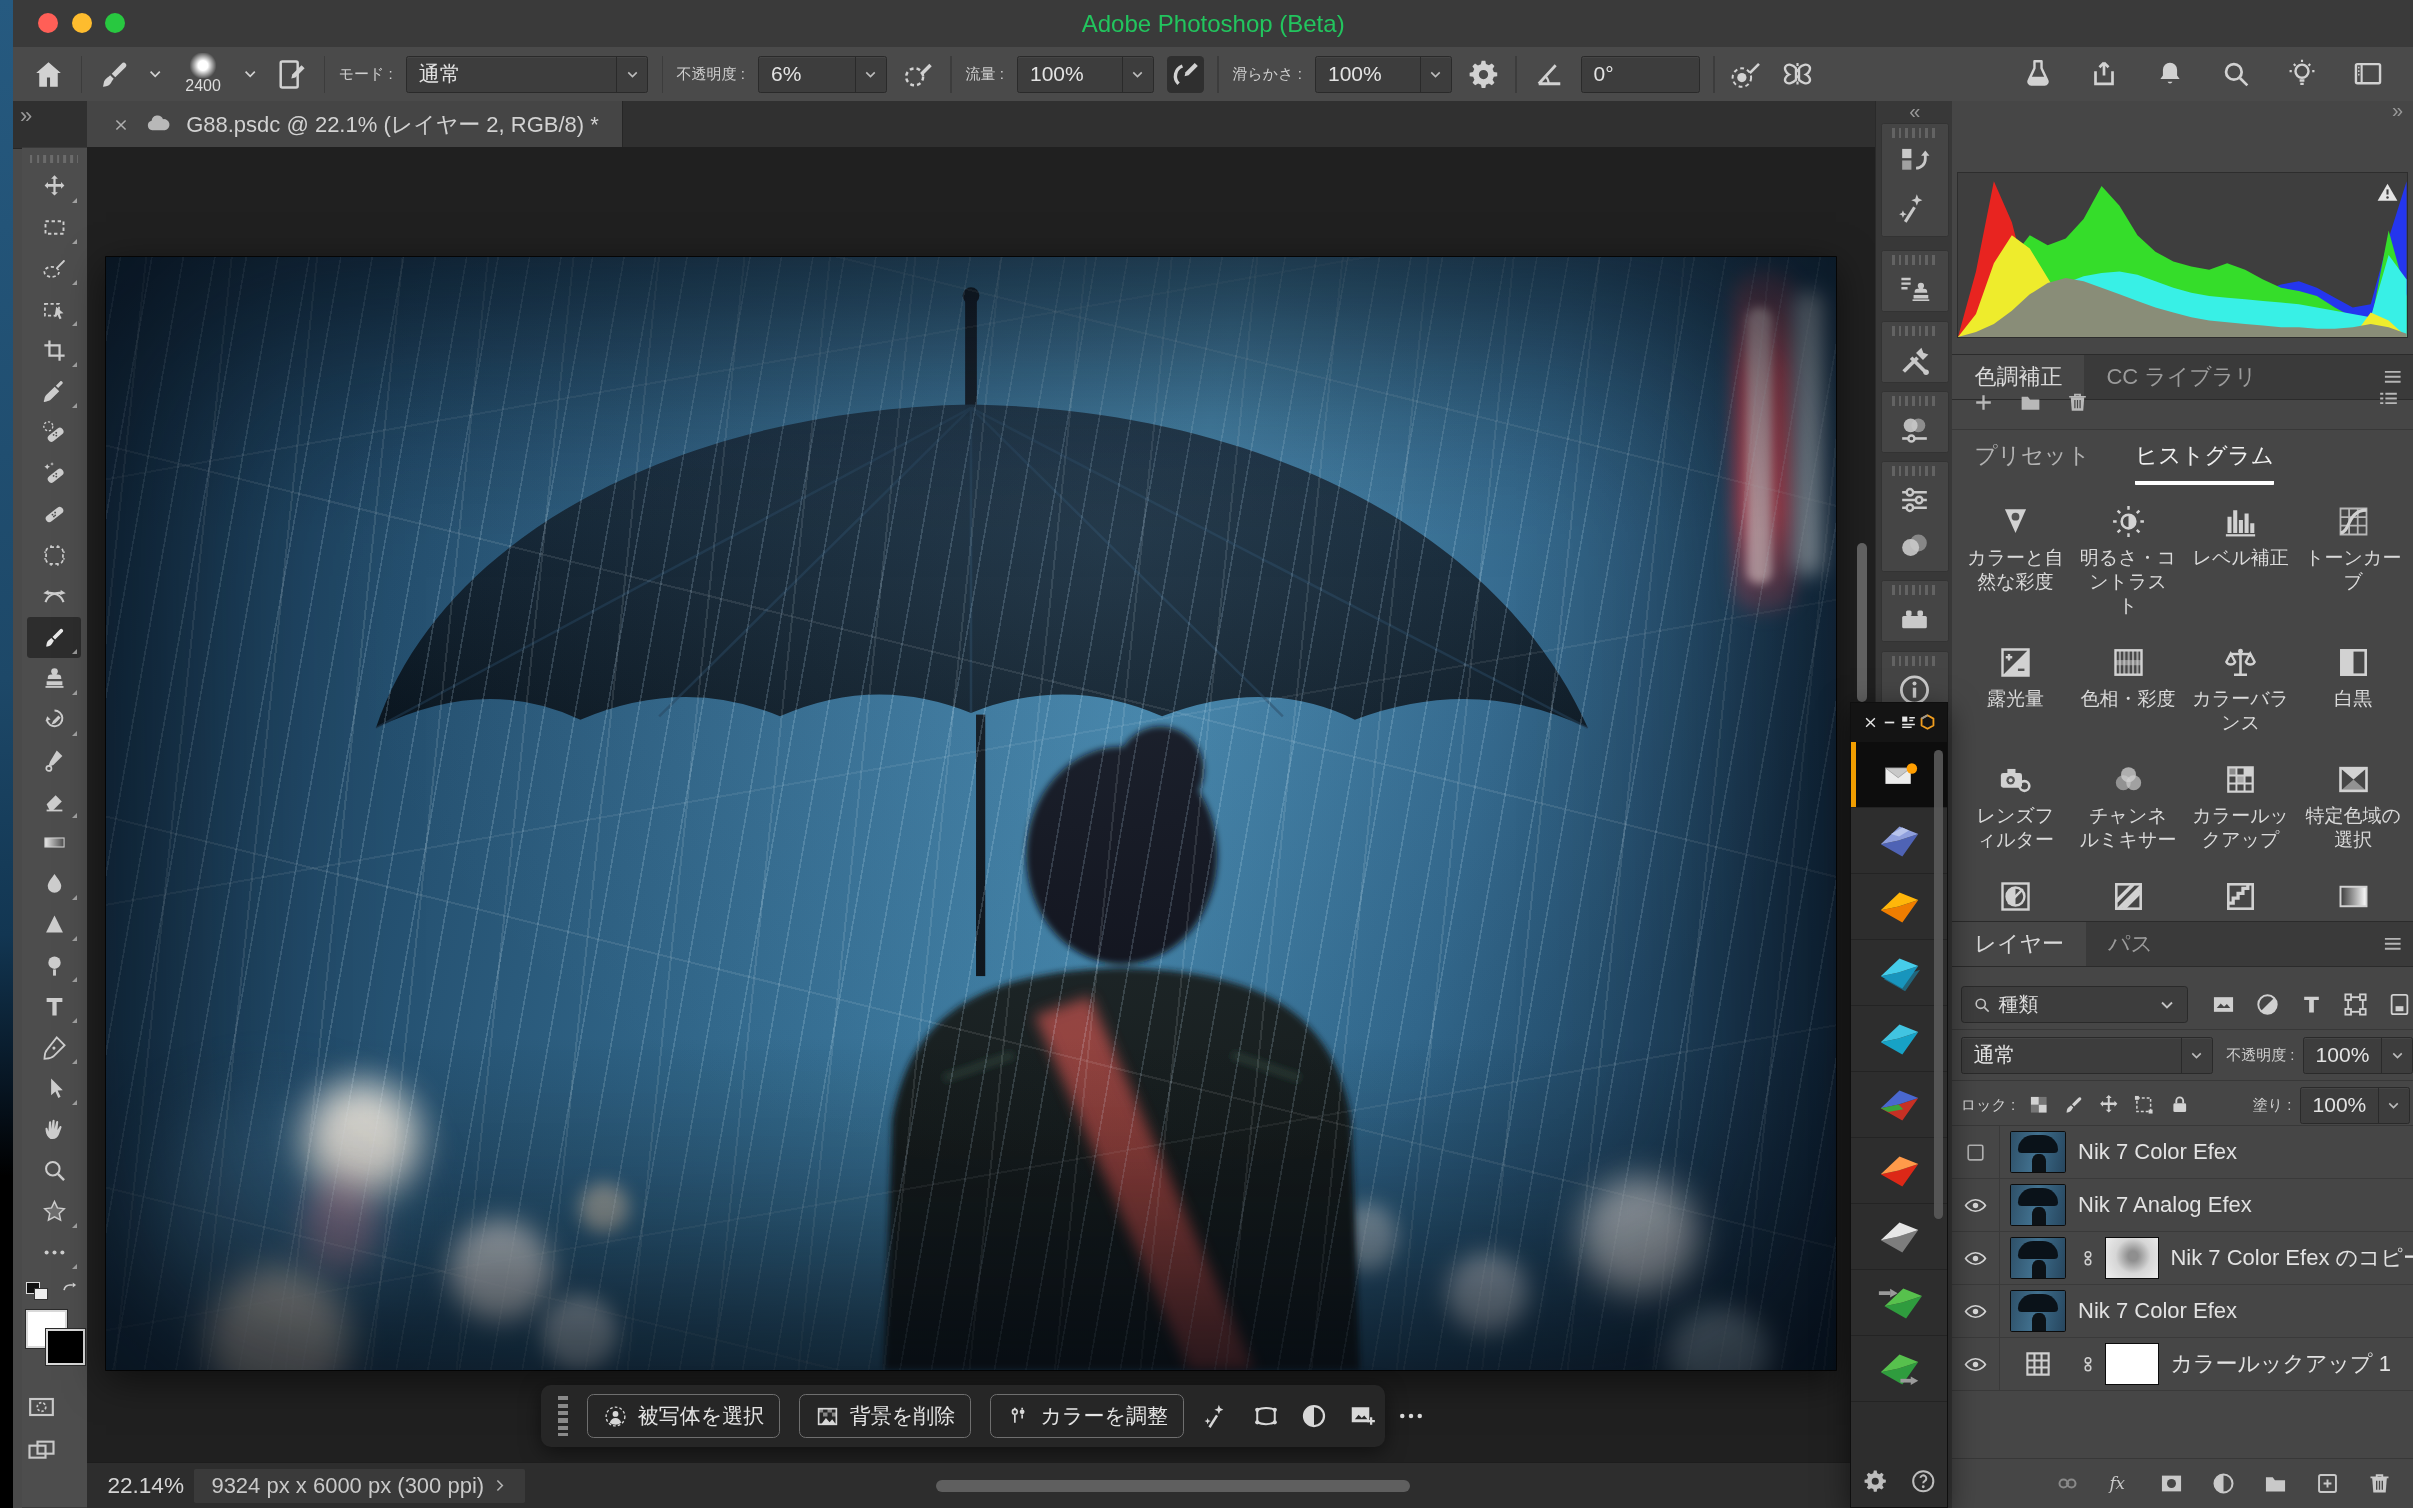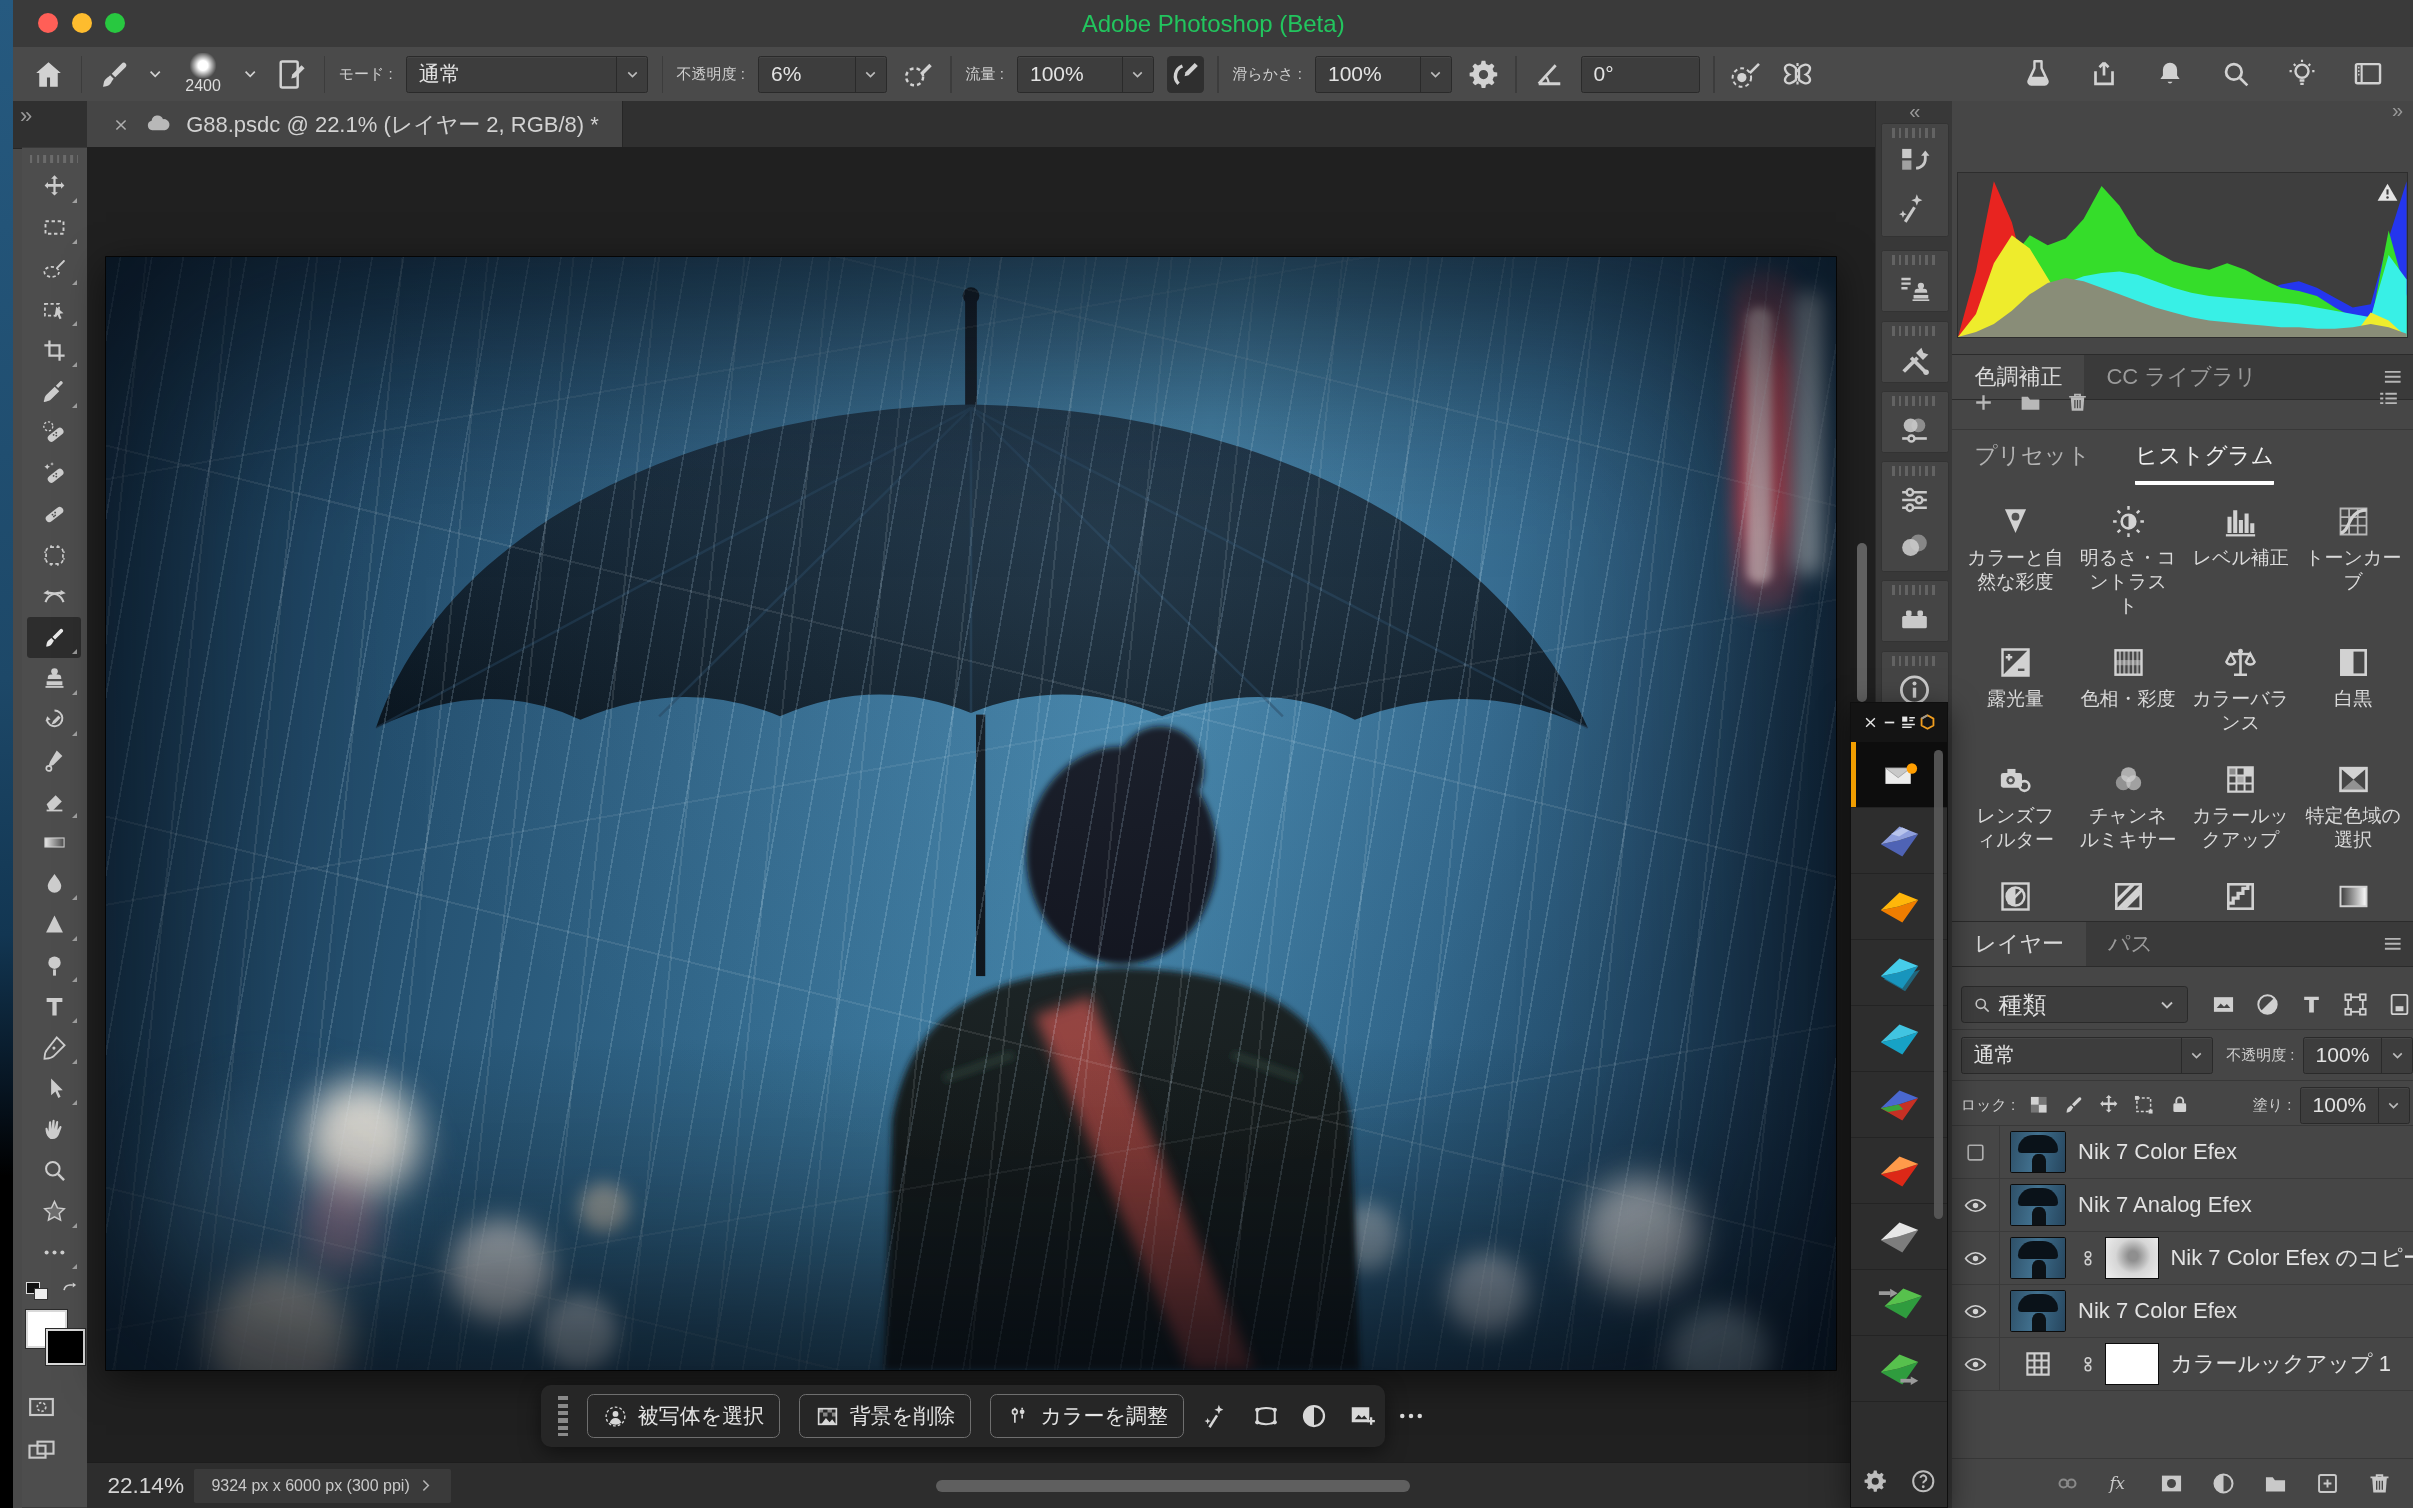--- a/index.html
+++ b/index.html
@@ -77,21 +77,21 @@
   
   #taskbar{position:absolute;left:454px;top:1238px;width:844px;height:62px;background:#262626;border-radius:10px;
     box-shadow:0 5px 20px rgba(0,0,0,.5);display:flex;align-items:center;gap:18.4px;padding:0 17px;box-sizing:border-box;}
   #tb-drag{width:10px;height:40px;background:repeating-linear-gradient(180deg,#8a8a8a 0 4.2px,transparent 4.2px 7.5px);flex:none;}
   .tbar-btn{display:flex;align-items:center;gap:10px;height:42px;border:1.7px solid #6f6f6f;border-radius:6.7px;padding:0 15px;color:#e4e4e4;font-size:21px;white-space:nowrap;}
   .tbar-btn .ic{width:25px;height:25px;color:#d8d8d8;}
   .tbar-ic{width:30px;height:30px;color:#d8d8d8;flex:none;}
   
   #statusbar{position:absolute;left:0;right:0;bottom:0;height:45px;background:#2d2d2d;border-top:0.8px solid #1d1d1d;}
   #zoomtext{position:absolute;left:20px;top:0;height:45px;line-height:45px;color:#d5d5d5;font-size:22.6px;}
-  #docchip{position:absolute;left:107px;top:5.9px;height:34px;background:#3a3a3a;border-radius:1.7px;display:flex;align-items:center;gap:7px;padding:0 17px;color:#c9c9c9;font-size:16px;}
+  #docchip{position:absolute;left:107px;top:5.9px;height:34px;background:#3a3a3a;border-radius:1.7px;display:flex;align-items:center;gap:7px;padding:0 17px;color:#c9c9c9;font-size:22px;}
   #docchip .ic{width:17px;height:17px;color:#b5b5b5;}
   #hscroll{position:absolute;left:849px;top:17px;width:474px;height:11.7px;background:#5f5f5f;border-radius:6.7px;}
 
   
   #dockstrip{position:absolute;left:1862px;top:101px;width:77px;bottom:0;background:#383838;border-left:0.8px solid #2a2a2a;}
   #strip-collapse{position:absolute;top:0;left:0;right:0;text-align:center;color:#9a9a9a;font-size:20px;height:20px;line-height:20px;}
   .sgroup{position:absolute;left:4.2px;right:4.2px;background:#454545;border:0.8px solid #333;border-radius:2.5px;}
   .sgrip{height:10px;margin:4.2px 10px 0;background:repeating-linear-gradient(90deg,#636363 0 2.5px,transparent 2.5px 6.7px);}
   .spbtn{width:37px;height:44px;margin:1.7px auto;display:flex;align-items:center;justify-content:center;color:#c9c9c9;}
 
@@ -116,21 +116,21 @@
   .stab{font-size:22.6px;color:#b2b2b2;padding-bottom:10px;}
   .stab.act{color:#efefef;border-bottom:4.2px solid #fff;border-radius:0.8px;}
   #adjgrid{position:absolute;left:6.7px;right:3.4px;top:147px;display:grid;grid-template-columns:repeat(4,1fr);row-gap:25px;}
   .aitem{display:flex;flex-direction:column;align-items:center;}
   .aitem .ic{width:39px;height:39px;color:#d2d2d2;}
   .albl{margin-top:5px;font-size:19px;line-height:24px;color:#dadada;text-align:center;word-break:break-all;max-width:97px;}
   #p-layers{top:820px;bottom:0;border-top:1.7px solid #2b2b2b;}
   #lsearchrow{position:absolute;left:0;right:0;top:59px;height:47px;display:flex;align-items:center;}
   #lsearch{width:210px;height:35px;margin-left:8.4px;background:#3d3d3d;border:0.8px solid #2a2a2a;border-radius:3.4px;display:flex;align-items:center;gap:6.7px;padding:0 10px;}
   #lsearch .ic{width:20px;height:20px;color:#c5c5c5;}
-  #lsearch .tx{color:#e0e0e0;font-size:24px;flex:1;}
+  #lsearch .tx{color:#e0e0e0;font-size:20px;flex:1;}
   #lfilters{display:flex;gap:17px;margin-left:22px;color:#d0d0d0;}
   #lfilters .ic{width:27px;height:27px;}
   #lsr-sep{position:absolute;left:0;right:0;top:107px;height:0.8px;background:#383838;}
   #lblendrow{position:absolute;left:0;right:0;top:111px;height:44px;display:flex;align-items:center;}
   #lblend{width:277px;margin-left:8.4px;}
   #lop-lbl{margin-left:13.4px;}
   #llockrow{position:absolute;left:0;right:0;top:161px;height:44px;display:flex;align-items:center;}
   #lbr-sep{position:absolute;left:0;right:0;top:158px;height:0.8px;background:#383838;}
   #llk-sep{position:absolute;left:0;right:0;top:203px;height:0.8px;background:#383838;}
   .lockic{width:23.5px;height:23.5px;color:#d2d2d2;margin-right:11.7px;}

